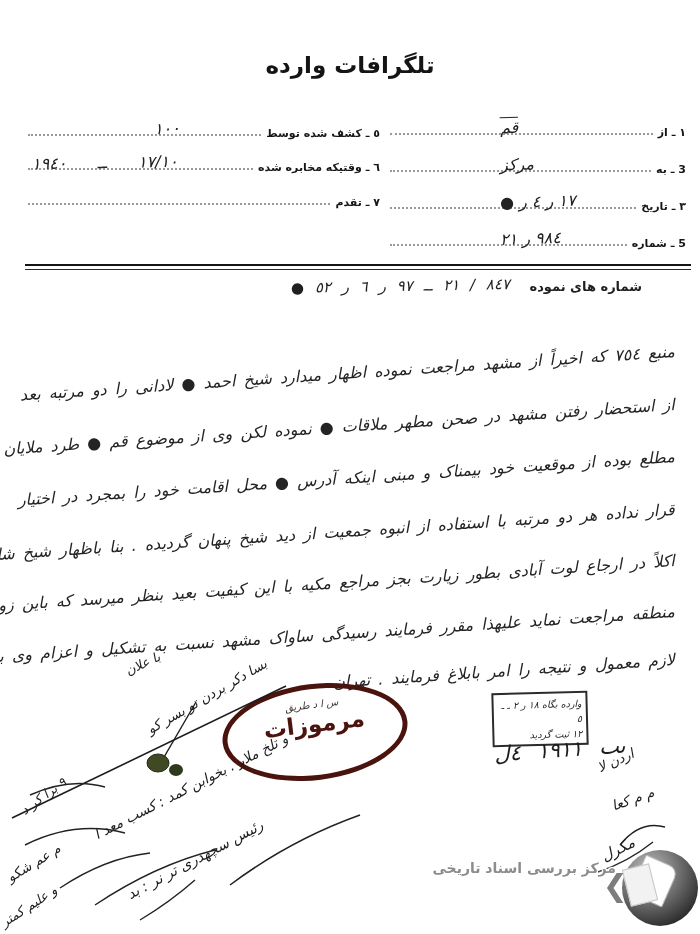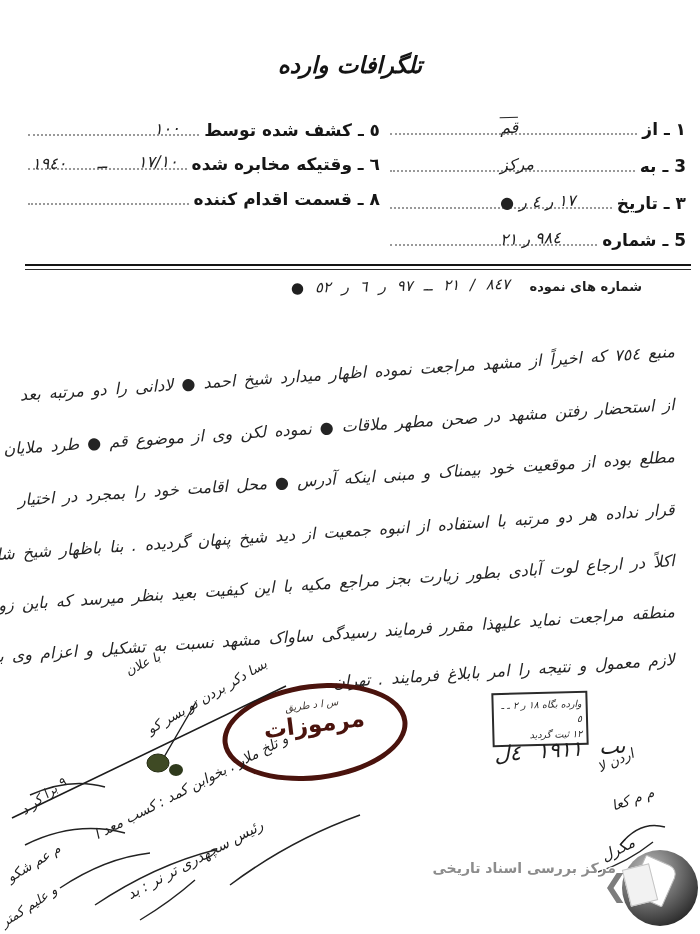--- a/index.html
+++ b/index.html
@@ -1,28 +1,28 @@
 <!DOCTYPE html>
 <html lang="fa"><head>
 <meta charset="utf-8">
 <style>
   html,body{margin:0;padding:0;}
   body{width:700px;height:934px;background:#ffffff;overflow:hidden;position:relative;
        font-family:"DejaVu Sans", sans-serif;color:#1f1f1f;}
   .abs{position:absolute;}
   
   .doc-title{top:52px;left:0;right:0;text-align:center;font-size:23px;font-weight:bold;
-             color:#141414;letter-spacing:.5px;font-style:italic;}
+             color:#141414;letter-spacing:.5px;}
   
   .col{direction:rtl;}
   .col-right{right:14px;top:103px;width:298px;}
   .col-left{left:26px;top:106px;width:354px;}
   .frow{position:relative;display:flex;align-items:flex-end;height:37px;}
   .col-left .frow{height:34.5px;}
-  .flabel{font-size:17px;font-weight:600;white-space:nowrap;padding-bottom:1px;color:#161616;}
+  .flabel{font-size:11px;font-weight:600;white-space:nowrap;padding-bottom:1px;color:#161616;}
   .lead{flex:1;border-bottom:2px dotted #999;margin:0 5px 5px 2px;min-width:30px;}
   .fval{position:absolute;bottom:3px;font-style:italic;font-size:16px;white-space:nowrap;
         color:#222;transform:rotate(-2deg);}
   .col-right .fval{left:112px;}
   .col-left .fval{left:128px;}
   .col-left .frow:nth-child(2) .fval{left:6px;word-spacing:26px;transform:rotate(-1deg);}
   .col-right .frow:nth-child(1) .fval{text-decoration:overline;}
   
   .dbl-rule{top:264px;left:25px;width:666px;height:3px;
             border-top:2.5px solid #151515;border-bottom:1.5px solid #2a2a2a;}
@@ -104,21 +104,21 @@
     <span class="flabel">٥ ـ کشف شده توسط</span>
     <span class="lead"></span>
     <span class="fval">١٠٠</span>
   </div>
   <div class="frow">
     <span class="flabel">٦ ـ وقتیکه مخابره شده</span>
     <span class="lead"></span>
     <span class="fval">١٧/١٠ ــ ١٩٤٠</span>
   </div>
   <div class="frow">
-    <span class="flabel">٨ ـ قسمت اقدام کننده</span>
+    <span class="flabel">٧ ـ تقدم</span>
     <span class="lead"></span>
   </div>
 </div>
 
 <div class="abs dbl-rule"></div>
 
 <div class="abs refline">
   <span class="reflabel">شماره های نموده</span>
   <span class="refval">٨٤٧ / ٢١ ــ ٩٧ ر ٦ ر ٥٢ ●</span>
 </div>

